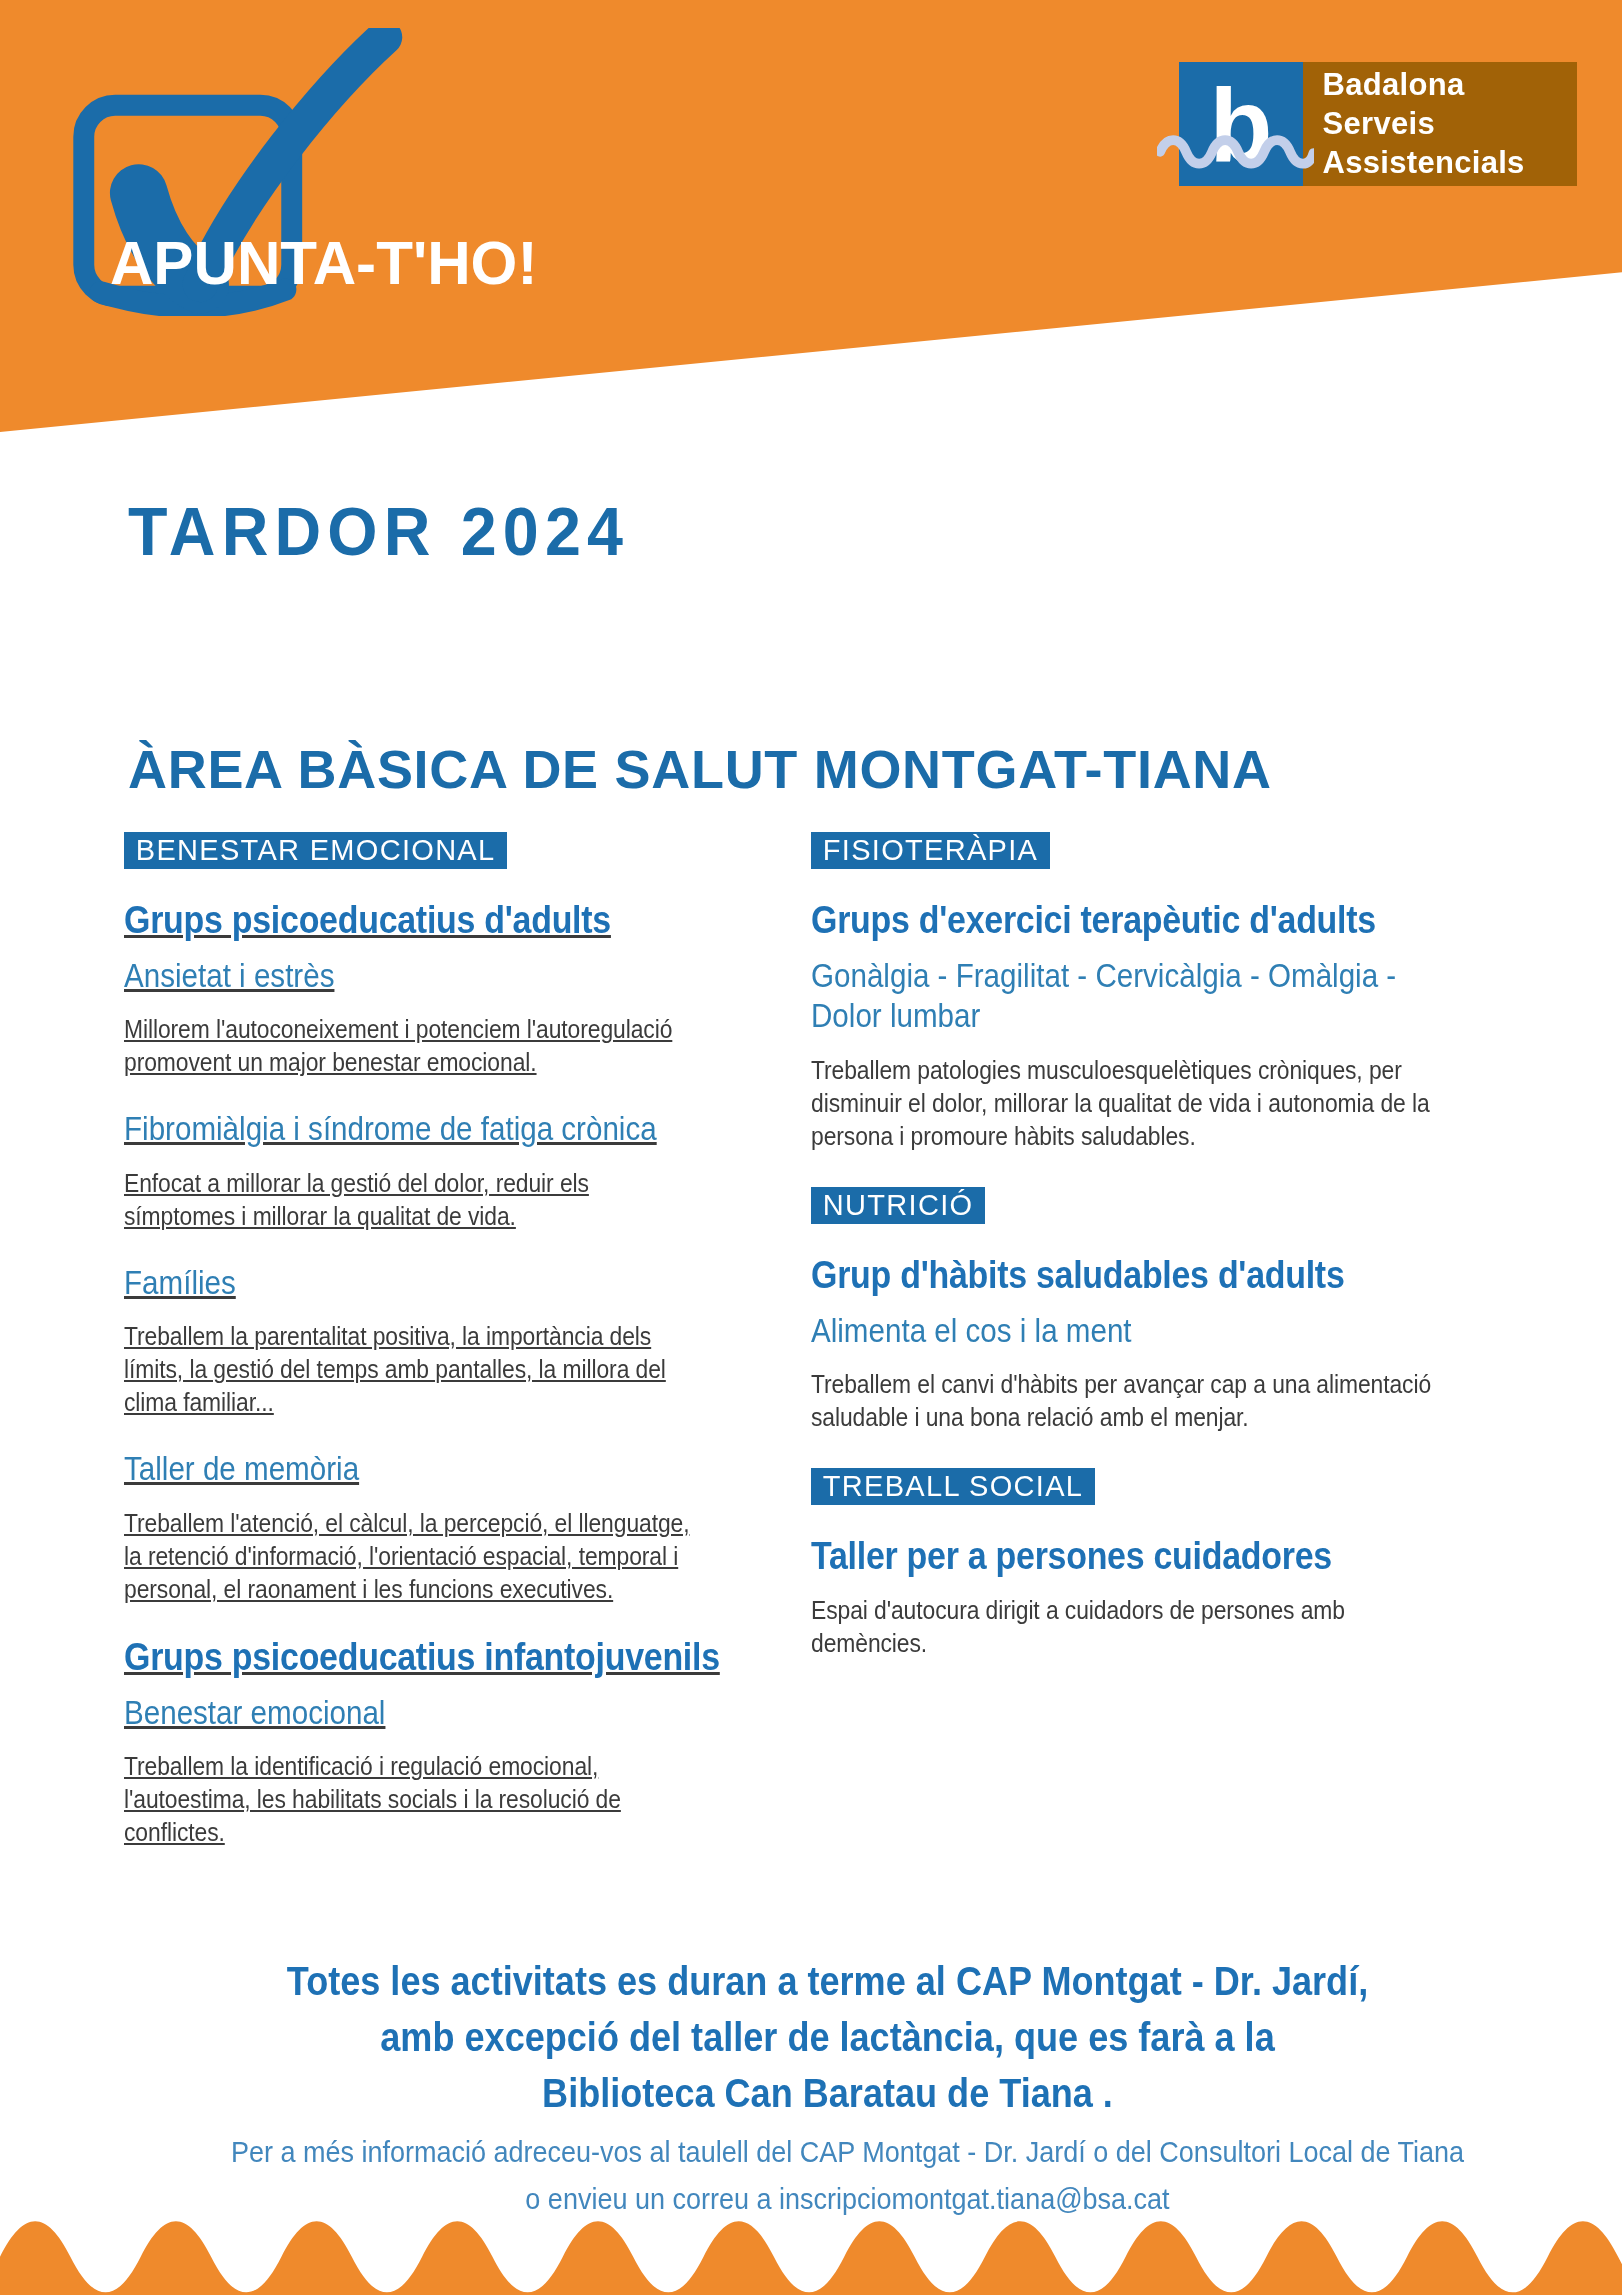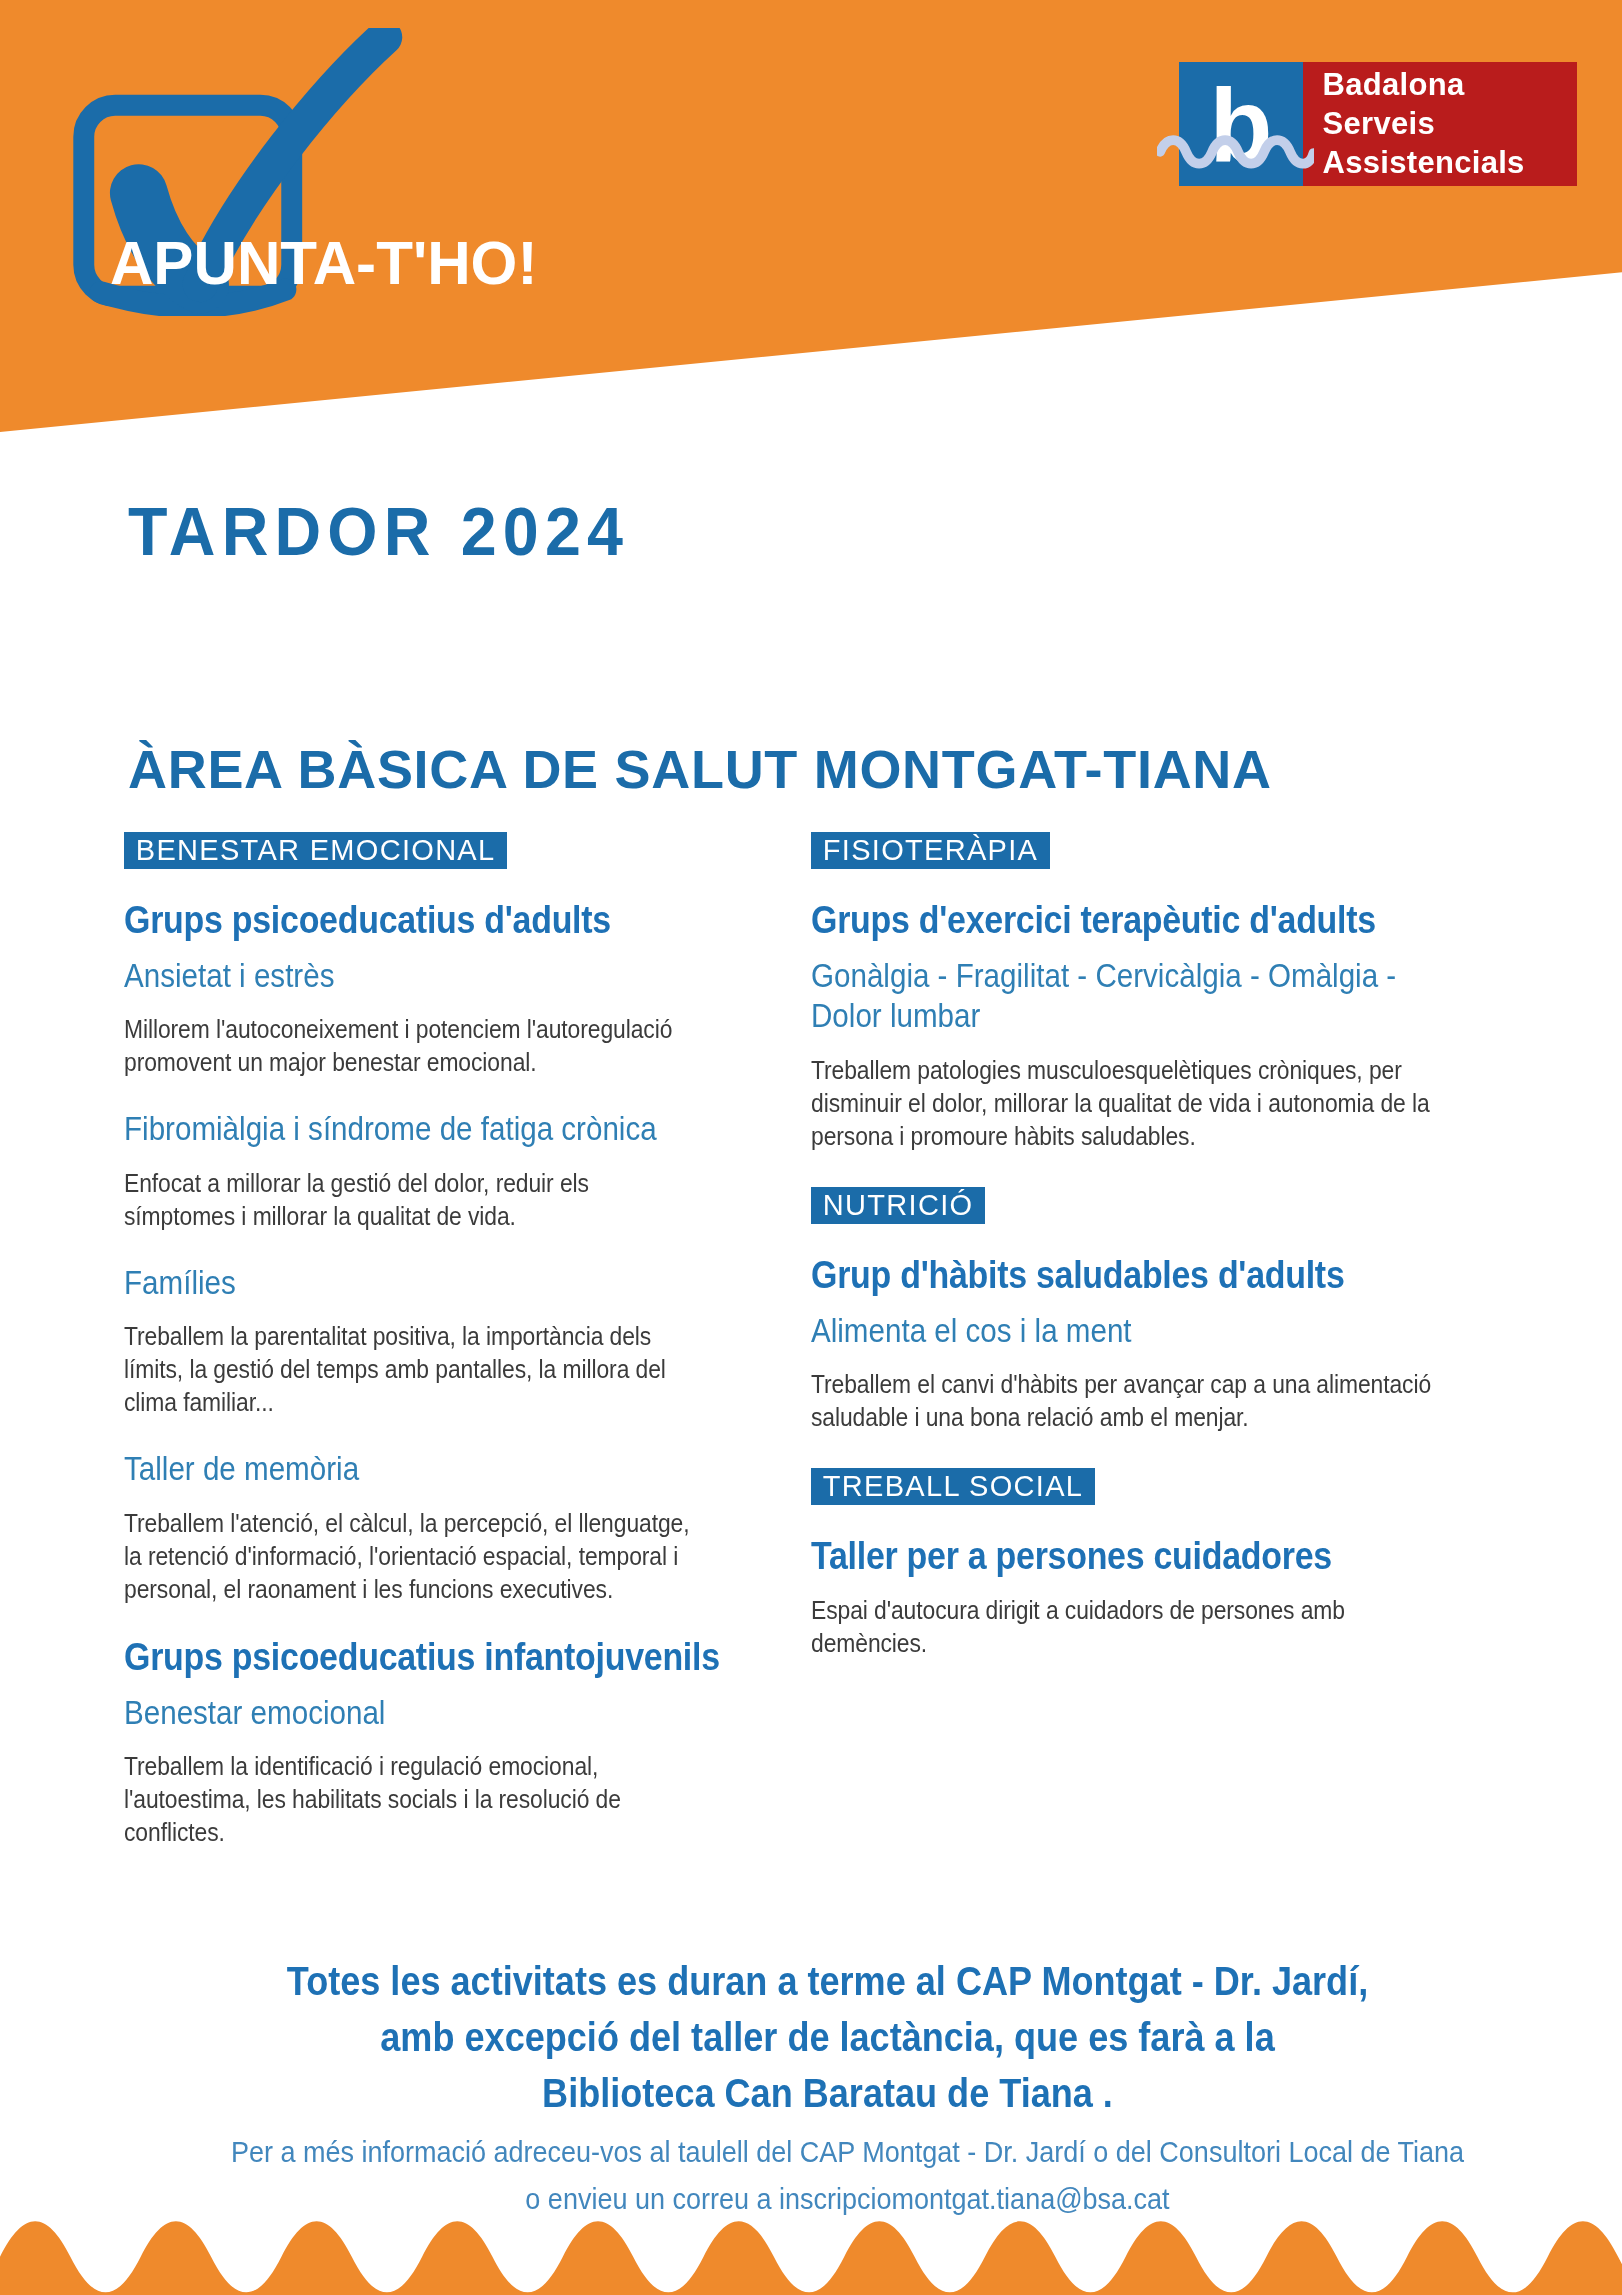--- a/index.html
+++ b/index.html
@@ -10,39 +10,39 @@
   
   .orange-header{
     position:absolute;left:0;top:0;width:1623px;height:432px;background:#EF8A2C;
     clip-path:polygon(0 0,100% 0,100% 63%,0 100%);
   }
   .apunta-logo{position:absolute;left:72px;top:27.5px;width:497px;height:288px;}
   .bsa-logo{position:absolute;left:1179px;top:62px;display:flex;}
   .bsa-square{position:relative;width:124px;height:124px;background:#1B6CA9;overflow:visible;}
   .bsa-b{position:absolute;left:0;right:0;top:0;text-align:center;font-size:103px;font-weight:bold;color:#ffffff;line-height:128px;}
   .bsa-wave{position:absolute;left:-22px;bottom:15.7px;}
-  .bsa-text{width:274px;height:124px;background:#b91c1c;box-sizing:border-box;padding:3.3px 0 0 19.6px;}
+  .bsa-text{width:274px;height:124px;background:#a16207;box-sizing:border-box;padding:3.3px 0 0 19.6px;}
   .bsa-text div{font-size:31px;font-weight:bold;color:#ffffff;line-height:39px;letter-spacing:0.3px;}
   
   .season{
     position:absolute;left:128px;top:492px;font-size:68px;font-weight:bold;color:#1B6CA9;
     letter-spacing:6.5px;transform:scaleX(0.95);transform-origin:left top;white-space:nowrap;
   }
   .title-banner{position:absolute;left:118px;top:567px;width:1323px;height:156px;background:#1B6CA9;}
   .title-banner .title{
     font-family:"DejaVu Serif", serif;font-weight:bold;color:#ffffff;font-size:110px;
     line-height:153px;padding-left:23.6px;letter-spacing:-1.3px;white-space:nowrap;display:block;
   }
   .subtitle{
     position:absolute;left:128px;top:738px;font-size:54px;font-weight:700;color:#1B6CA9;
     letter-spacing:0.7px;white-space:nowrap;
   }
   
   .column{position:absolute;top:832px;}
-  .column.left{left:124px;width:661px;}
+  .column.left{left:124px;width:661px;text-decoration:underline;}
   .column.right{left:811px;width:739px;}
   .badge{
     display:inline-block;background:#1B6CA9;color:#ffffff;font-size:29px;font-weight:400;
     line-height:37px;height:37px;padding:0 11.8px;letter-spacing:1.3px;white-space:nowrap;
     margin-bottom:29px;
   }
   .group-heading{
     font-size:39px;font-weight:bold;color:#1E71B5;letter-spacing:-0.3px;white-space:nowrap;
     transform:scaleX(0.87);transform-origin:left top;margin-bottom:13px;
   }

